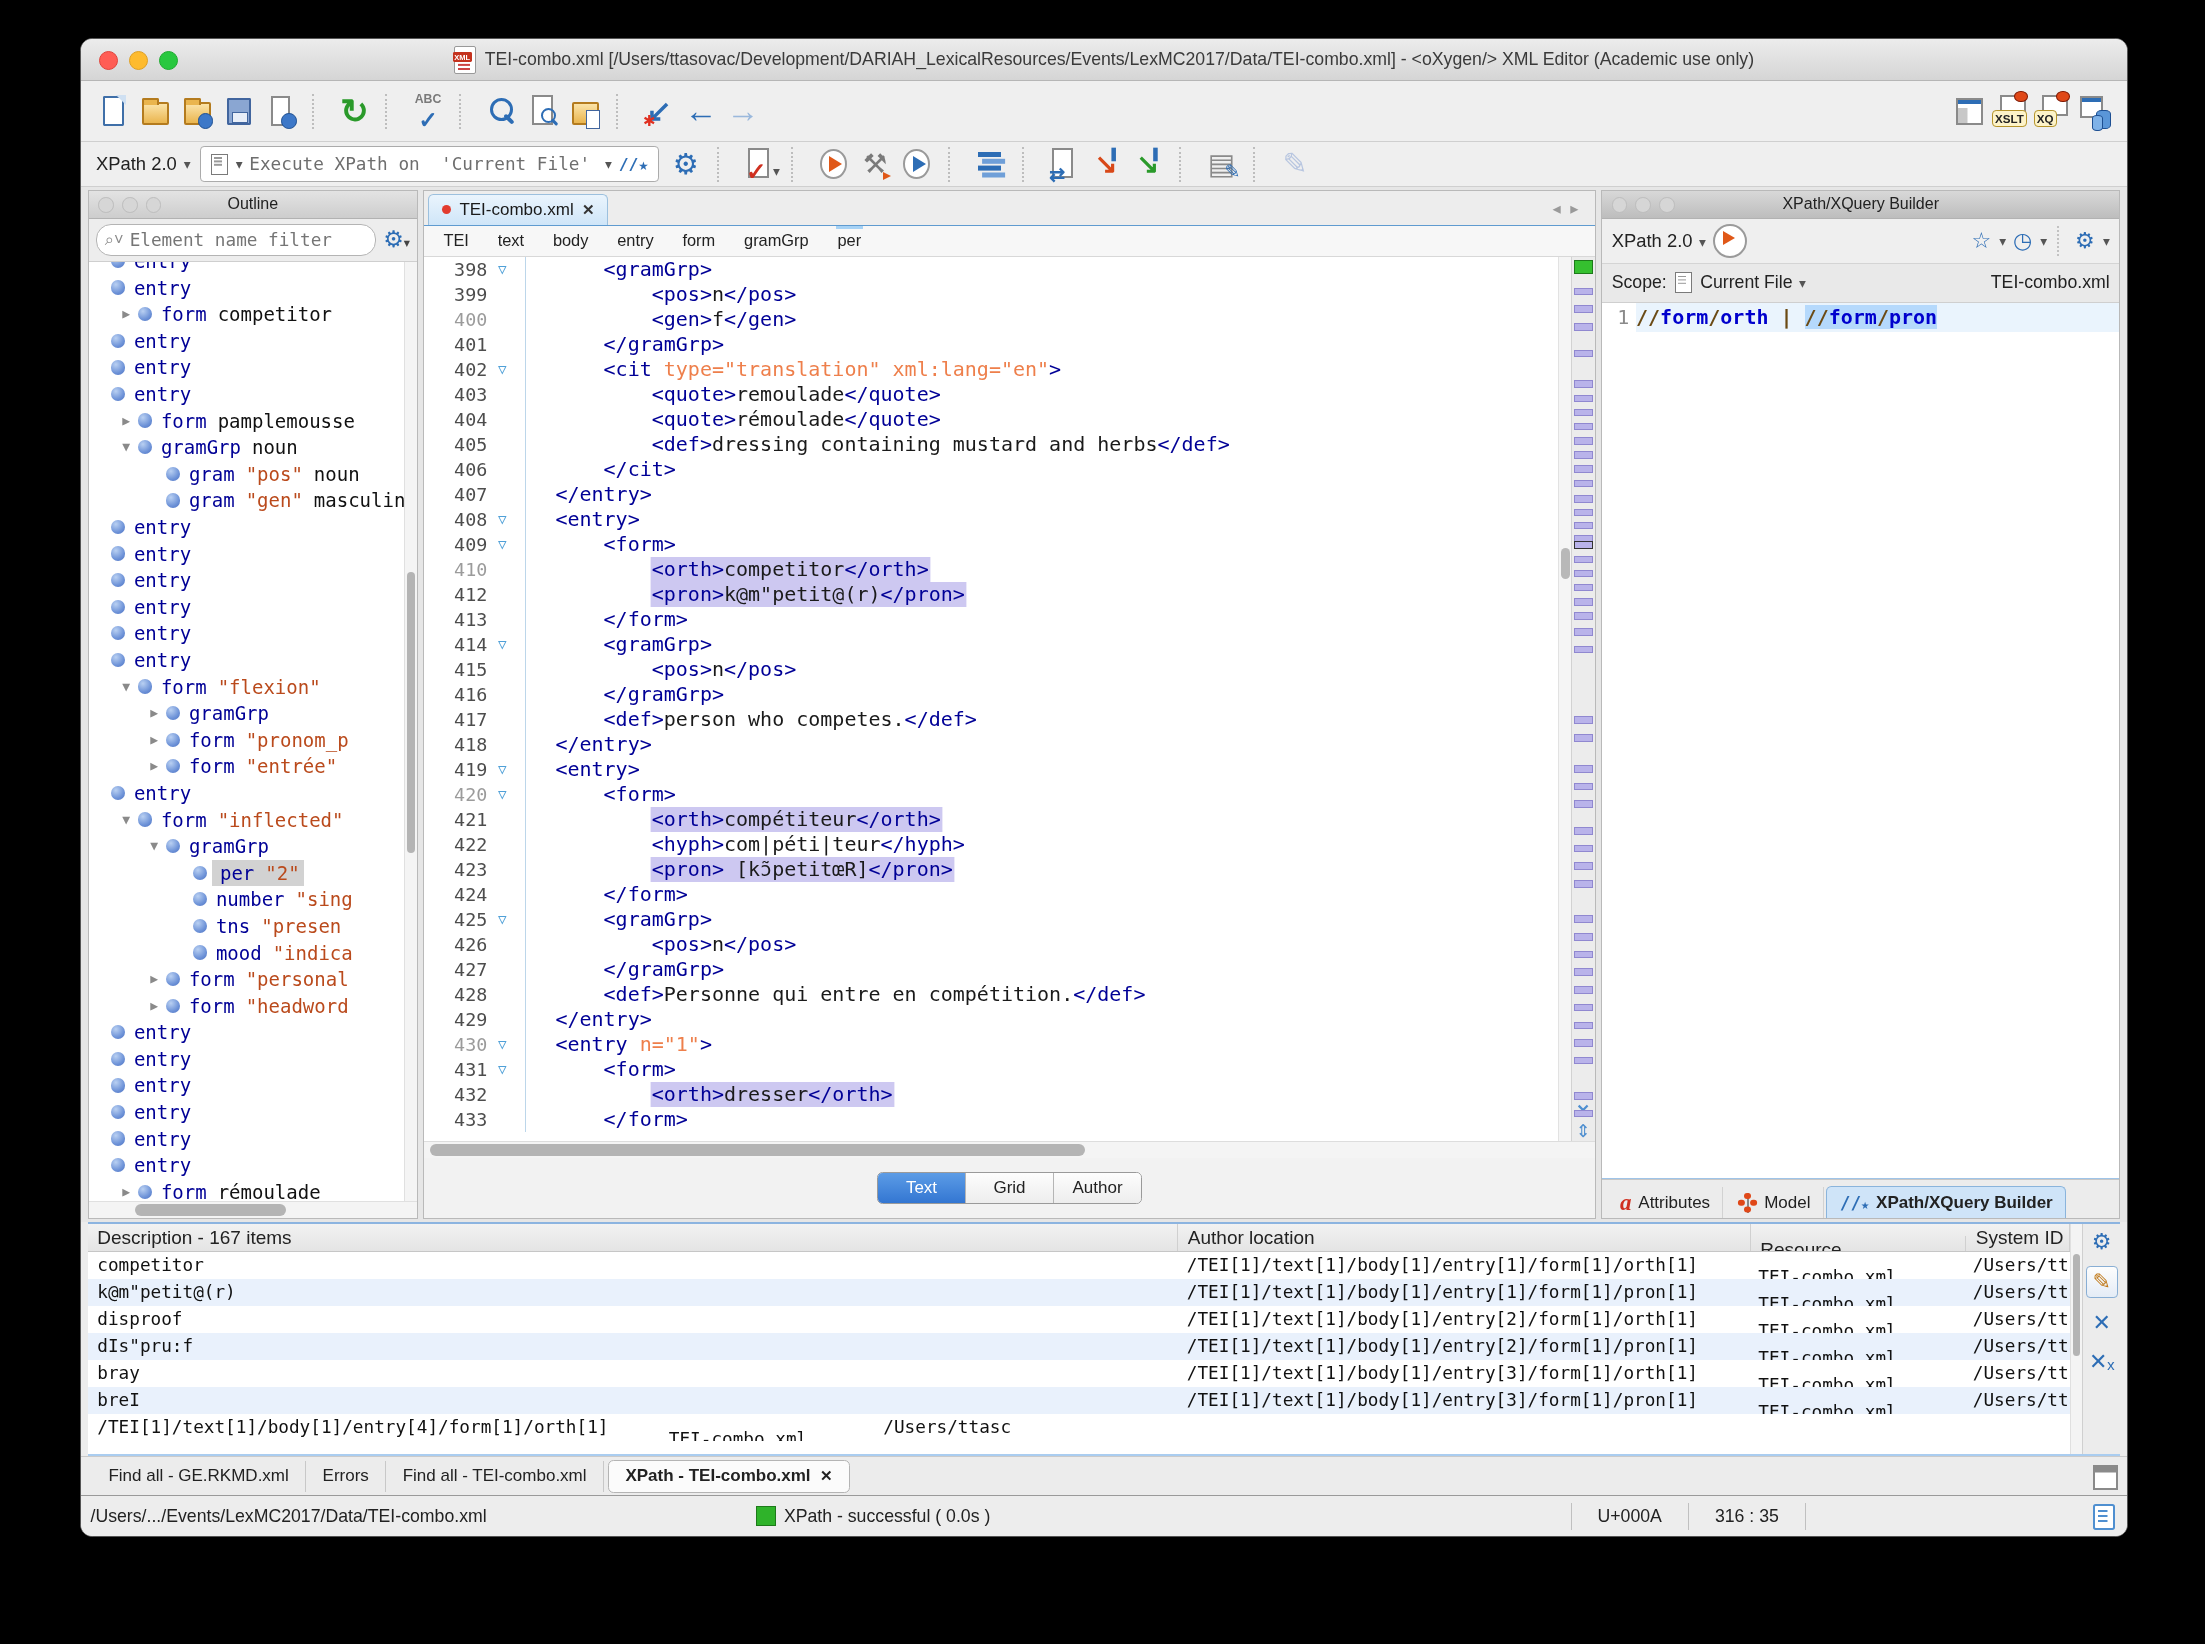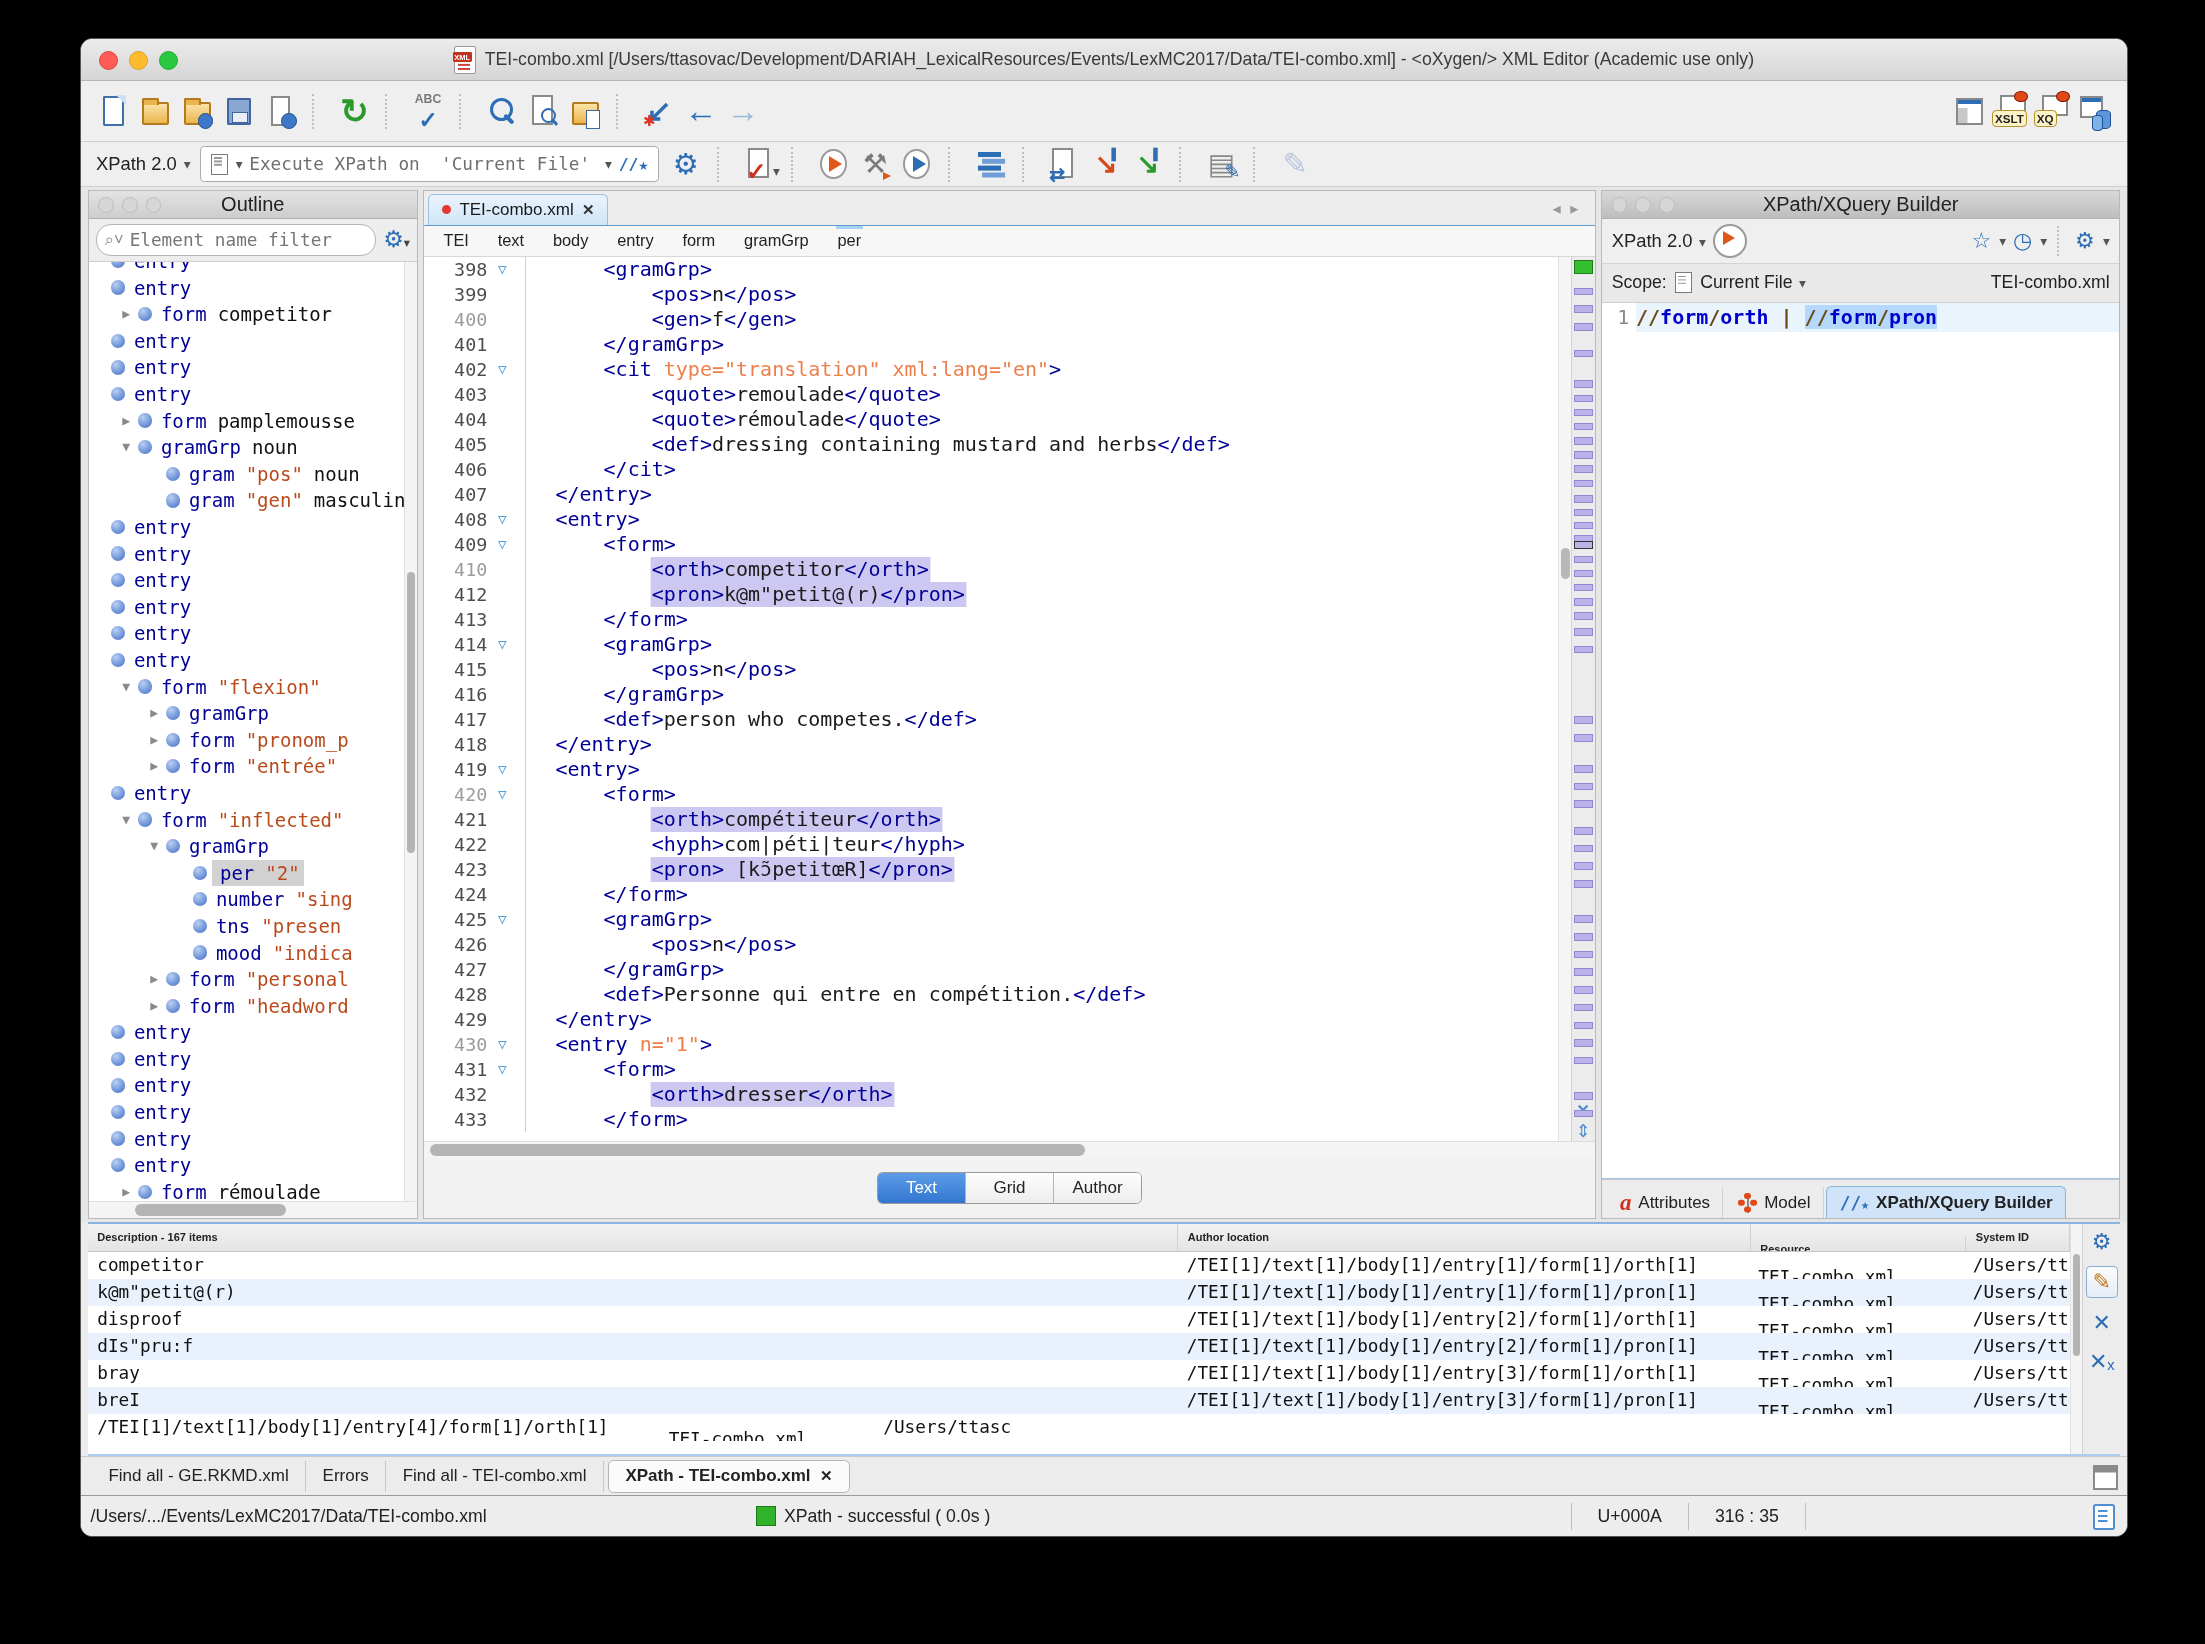--- a/index.html
+++ b/index.html
@@ -81,21 +81,21 @@
   .xp-combo{height:34px;background:#fff;border:0.7px solid #ababab;border-radius:4.1px;display:flex;align-items:center;
     padding:0 9.5px;gap:6.8px;min-width:423px;}
   .xp-combo .doc{width:15px;height:19px;background:#fff;border:1.4px solid #7a7a7a;position:relative;}
   .xp-combo .doc::after{content:"";position:absolute;left:2px;top:2.7px;width:8.2px;height:1.4px;background:#999;box-shadow:0 3.4px 0 #999,0 6.8px 0 #999;}
   .xp-combo .ctext{font-family:"DejaVu Sans Mono",monospace;font-size:17.7px;color:#6e6e6e;white-space:pre;}
   .xp-fav{font-family:"DejaVu Sans Mono",monospace;font-size:16.4px;color:#2d6db5;font-weight:bold;}
   
   .workspace{flex:1 1 auto;display:flex;gap:5.5px;padding:2.7px 6.8px;background:#e6e6e6;min-height:0;}
   .panel{background:#fff;display:flex;flex-direction:column;min-height:0;}
   .panel-header{height:27px;flex:0 0 27px;background:linear-gradient(#e3e3e3,#cdcdcd);border-bottom:0.7px solid #b2b2b2;
-    position:relative;display:flex;align-items:center;justify-content:center;font-size:20px;color:#222;}
+    position:relative;display:flex;align-items:center;justify-content:center;font-size:16px;color:#222;}
   .ph-dots{position:absolute;left:9.5px;top:6.8px;display:flex;gap:8.2px;}
   .ph-dot{width:13.6px;height:13.6px;border-radius:50%;background:#d6d6d6;border:0.7px solid #bdbdbd;}
   
   .outline{flex:0 0 258px;border:0.7px solid #b9b9b9;}
   .filter-row{height:42px;flex:0 0 42px;background:#ededed;border-bottom:0.7px solid #cfcfcf;display:flex;align-items:center;padding:0 6.8px;gap:6.8px;}
   .filter-input{flex:1;height:30px;background:#fff;border:0.7px solid #b4b4b4;border-radius:15px;display:flex;align-items:center;padding:0 8.2px;gap:4.1px;}
   .filter-input .mag{font-size:16.4px;color:#8a8a8a;}
   .filter-input input{border:none;outline:none;flex:1;font-size:17.7px;font-family:"DejaVu Sans Mono",monospace;color:#333;background:transparent;min-width:0;}
   .filter-gear{font-size:23px;color:#2d6db5;}
   .tree{flex:1 1 auto;overflow:hidden;position:relative;padding-top:1.4px;font-family:"DejaVu Sans Mono",monospace;font-size:19px;}
@@ -178,21 +178,21 @@
   .atb-model::before{content:"";position:absolute;left:8.2px;top:0;width:2.7px;height:20.5px;background:#888;}
   .atb-model::after{content:"";position:absolute;left:6.1px;top:0px;width:6.8px;height:6.8px;border-radius:50%;background:#e04818;
     box-shadow:-6.1px 6.8px 0 #e04818,6.1px 6.8px 0 #e04818,0 13.6px 0 #e04818;}
   .atb-xq{font-family:"DejaVu Sans Mono",monospace;color:#2d6db5;font-weight:bold;font-size:17.7px;}
   .atb-xq .st{color:#2d6db5;font-size:13.6px;}
   
   .results{flex:0 0 230px;margin:0 6.8px;background:#fff;border-top:2.7px solid #8cb4e0;border-bottom:2.7px solid #aacdf0;
     display:flex;position:relative;min-height:0;}
   .rtable{flex:1;display:flex;flex-direction:column;overflow:hidden;}
   .rrow{display:flex;height:27px;line-height:27px;flex:0 0 27px;}
-  .rrow.head{background:linear-gradient(#f2f2f2,#e4e4e4);border-bottom:0.7px solid #c6c6c6;font-size:11px;color:#222;font-weight:bold;}
+  .rrow.head{background:linear-gradient(#f2f2f2,#e4e4e4);border-bottom:0.7px solid #c6c6c6;font-size:19px;color:#222;}
   .rrow.head .rc{border-right:0.7px solid #d0d0d0;}
   .rrow .rc{overflow:hidden;white-space:nowrap;padding-left:9.5px;}
   .rc.c1{flex:0 0 1080px;}
   .rc.c2{flex:0 0 562px;}
   .rc.c3{flex:0 0 205px;margin-top:12px;}
   .rc.c4{flex:1;}
   .rrow.data{font-family:"DejaVu Sans Mono",monospace;font-size:17.7px;color:#111;}
   .rrow.alt{background:#e9f1fc;}
   .r-vscroll{flex:0 0 11px;background:#f4f4f4;border-left:0.7px solid #e0e0e0;position:relative;}
   .r-vthumb{position:absolute;left:1.4px;top:30px;width:7.5px;height:102px;background:#b4b4b4;border-radius:4.1px;}

